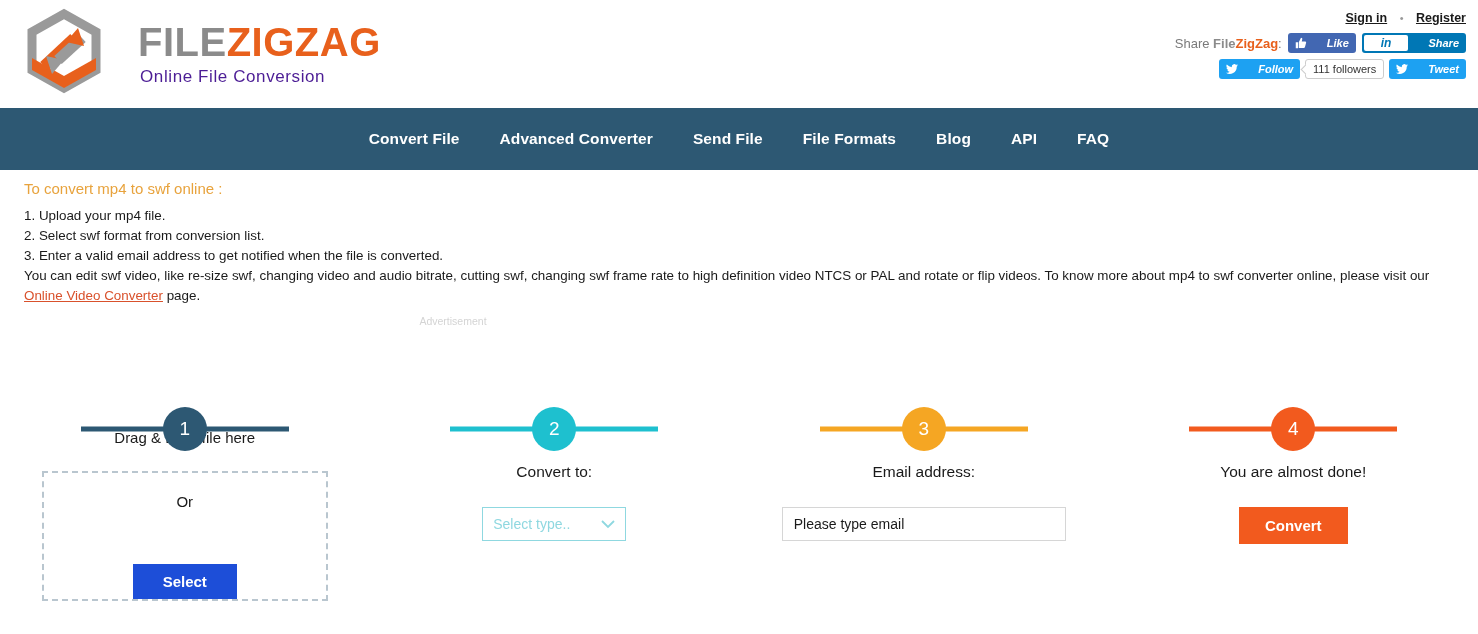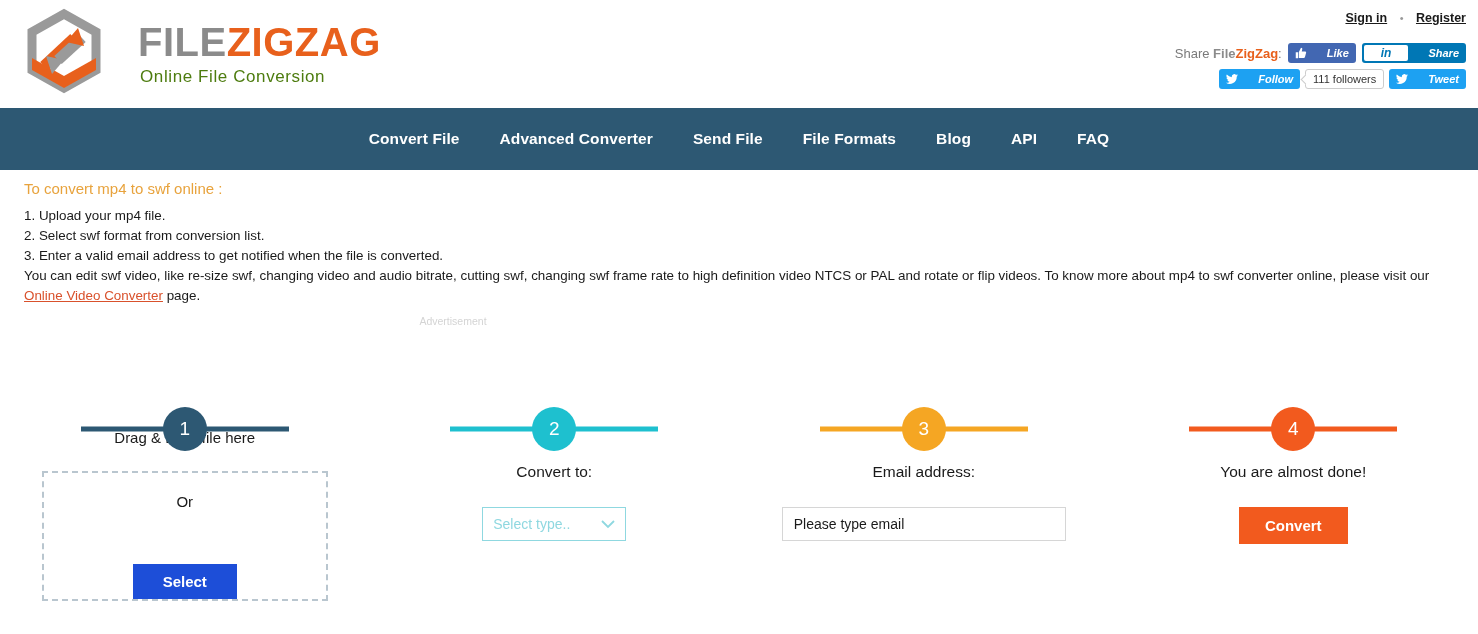--- a/index.html
+++ b/index.html
@@ -32,36 +32,36 @@
     font-size: 40px;
     font-weight: bold;
     letter-spacing: 0.5px;
     line-height: 42px;
     white-space: nowrap;
   }
   .logo-file { color: #8b8b8b; }
   .logo-zigzag { color: #e8601c; }
   .logo-tag {
     font-size: 17px;
-    color: #4d7c0f;
+    color: #4c1d95;
     letter-spacing: 0.6px;
     margin-top: 4px;
     margin-left: 2px;
   }
 
   .topright {
     position: absolute;
     right: 12px;
     top: 10px;
     text-align: right;
   }
   .auth-row {
     font-size: 12.5px;
     line-height: 16px;
-    margin-bottom: 17px;
+    margin-bottom: 7px;
     white-space: nowrap;
   }
   .auth-link {
     color: #1a1a1a;
     text-decoration: underline;
     font-weight: bold;
     cursor: pointer;
   }
   .auth-sep { color: #999; padding: 0 9px; font-size: 11px; }
 

